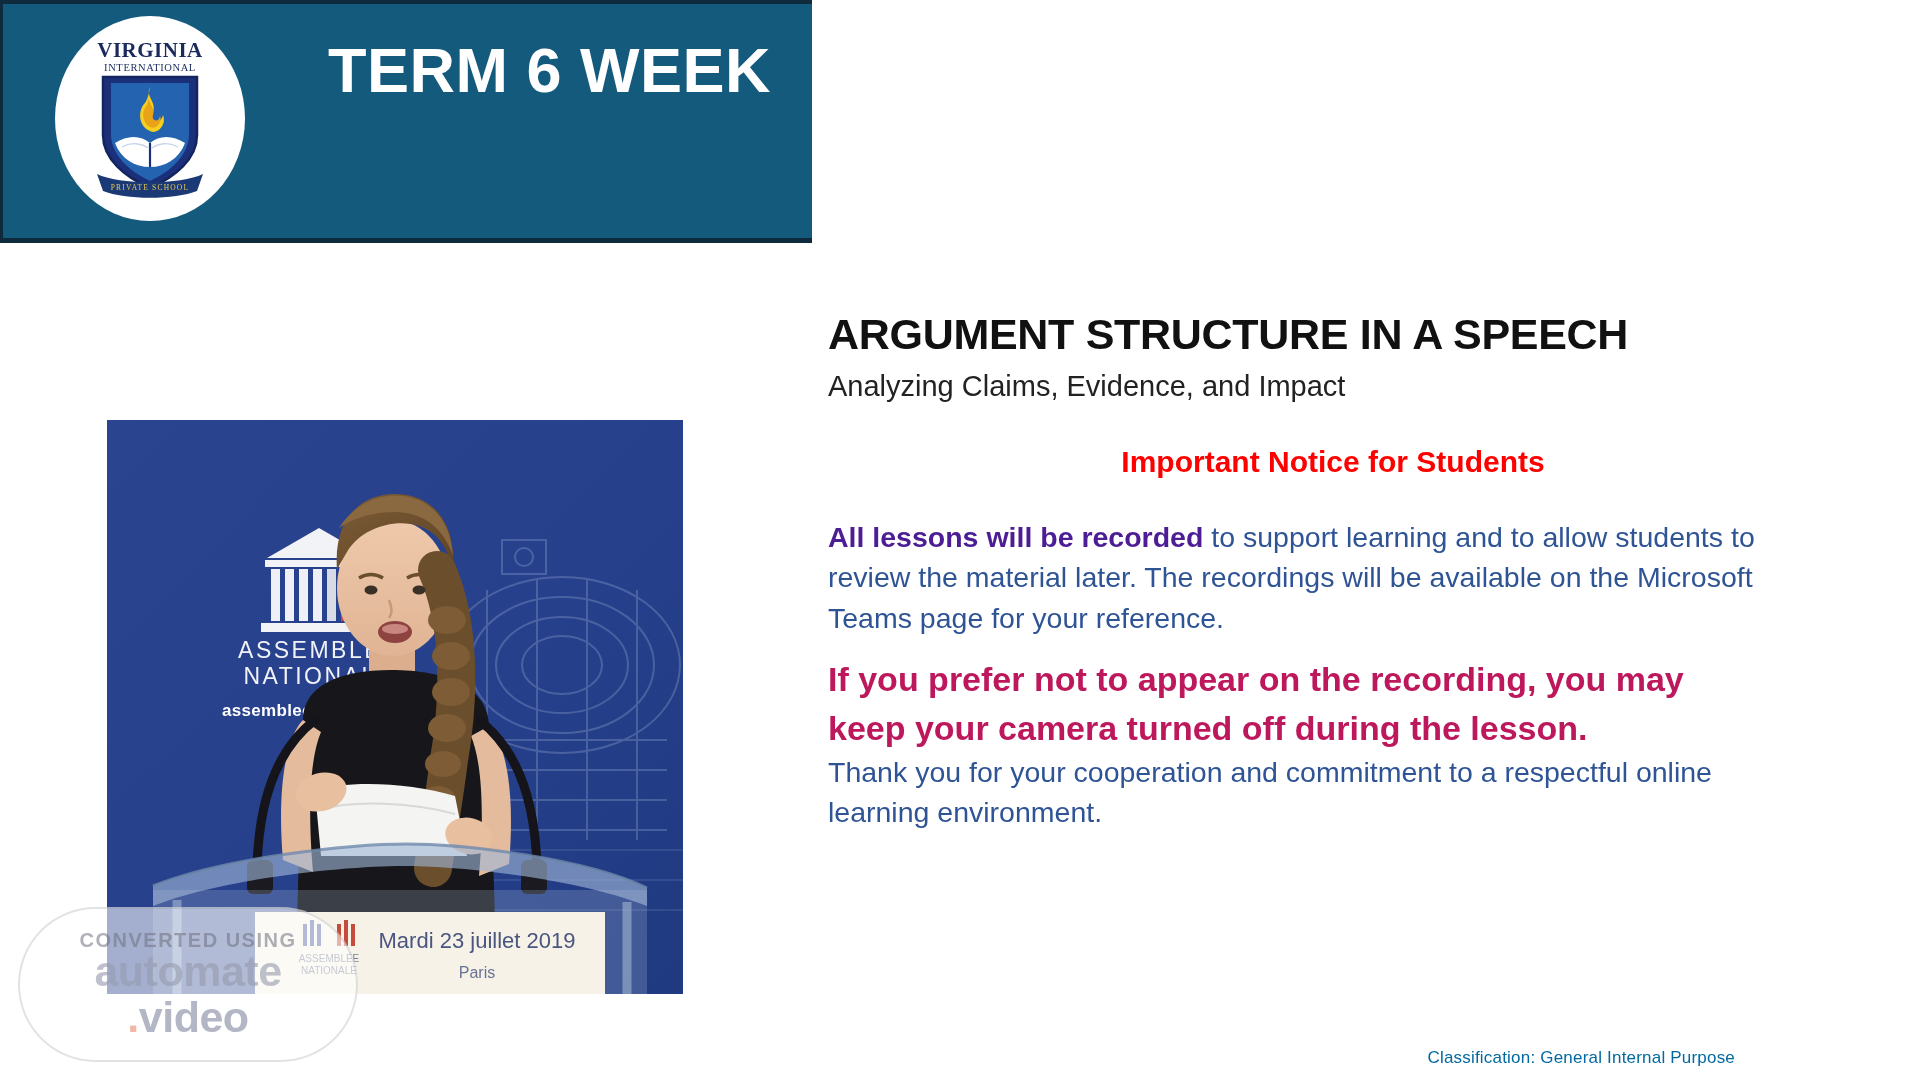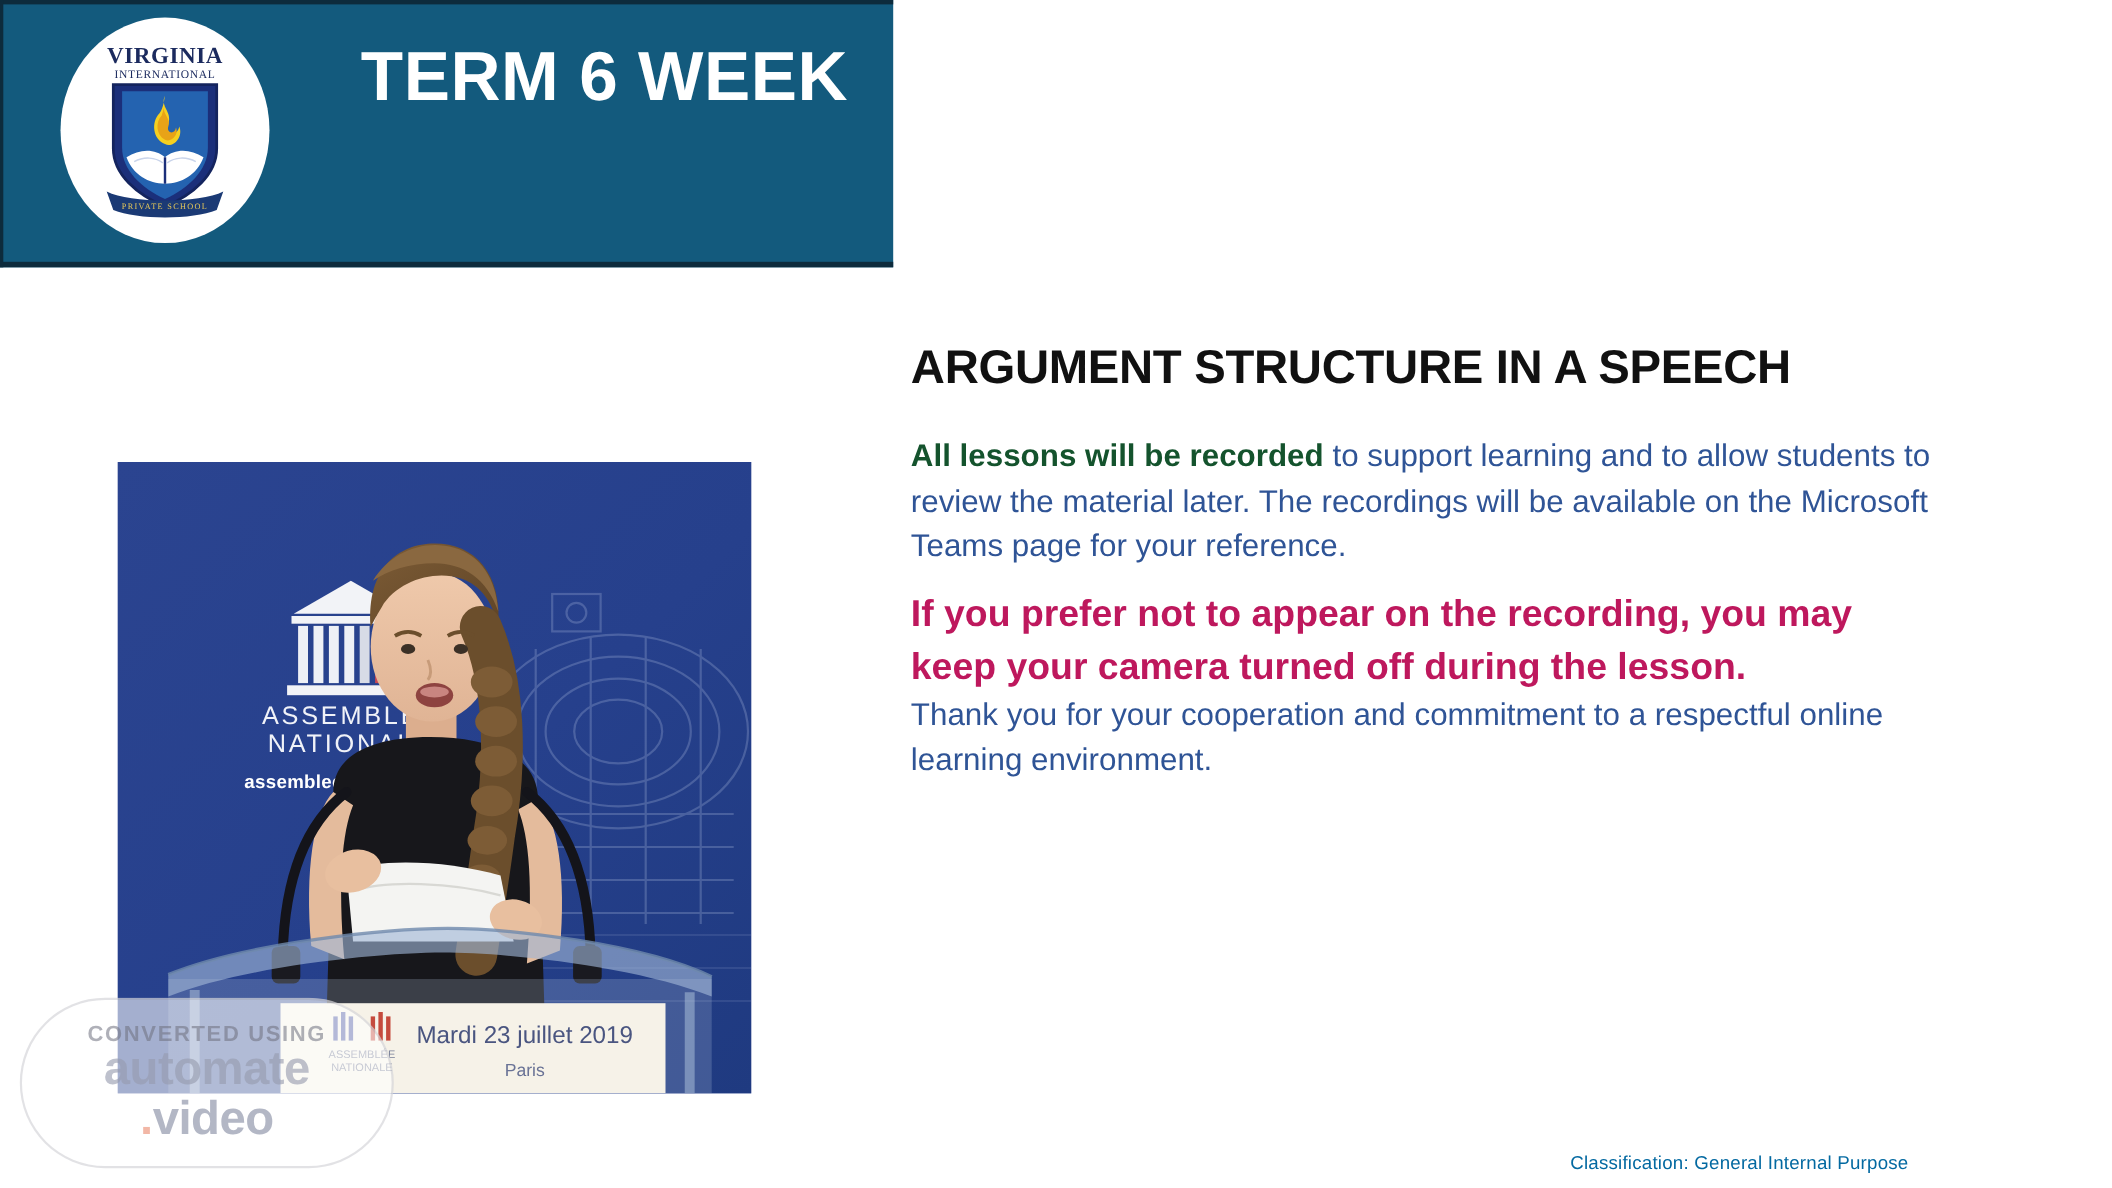--- a/index.html
+++ b/index.html
@@ -110,21 +110,21 @@
   }
 
   .para {
     margin-top: 37px;
     font-size: 28.5px;
     line-height: 1.42;
     color: #2F5496;
   }
 
   .para .hl {
-    color: #14532d;
+    color: #4c1d95;
     font-weight: bold;
   }
 
   .para-red {
     margin-top: 17px;
     font-size: 34px;
     line-height: 1.42;
     color: #be185d;
     font-weight: bold;
     max-width: 905px;
@@ -338,21 +338,23 @@
         <text x="370" y="528" font-family="Liberation Sans, sans-serif" font-size="22" fill="#4a5580" text-anchor="middle">Mardi 23 juillet 2019</text>
         <text x="370" y="558" font-family="Liberation Sans, sans-serif" font-size="16" fill="#6a7396" text-anchor="middle">Paris</text>
       </g>
     </svg>
   </div>
 
   <div class="content">
 
     <div class="deck-title">ARGUMENT STRUCTURE IN A SPEECH</div>
 
-
+    <div class="deck-subtitle">Analyzing Claims, Evidence, and Impact</div>
+
+    <div class="notice-heading">Important Notice for Students</div>
 
     <div class="para">
       <span class="hl">All lessons will be recorded</span><span> to support learning and to allow students to review the material later. The recordings will be available on the Microsoft Teams page for your reference.</span>
     </div>
 
     <div class="para-red">If you prefer not to appear on the recording, you may keep your camera turned off during the lesson.</div>
 
     <div class="para-last">Thank you for your cooperation and commitment to a respectful online learning environment.</div>
   </div>
 

